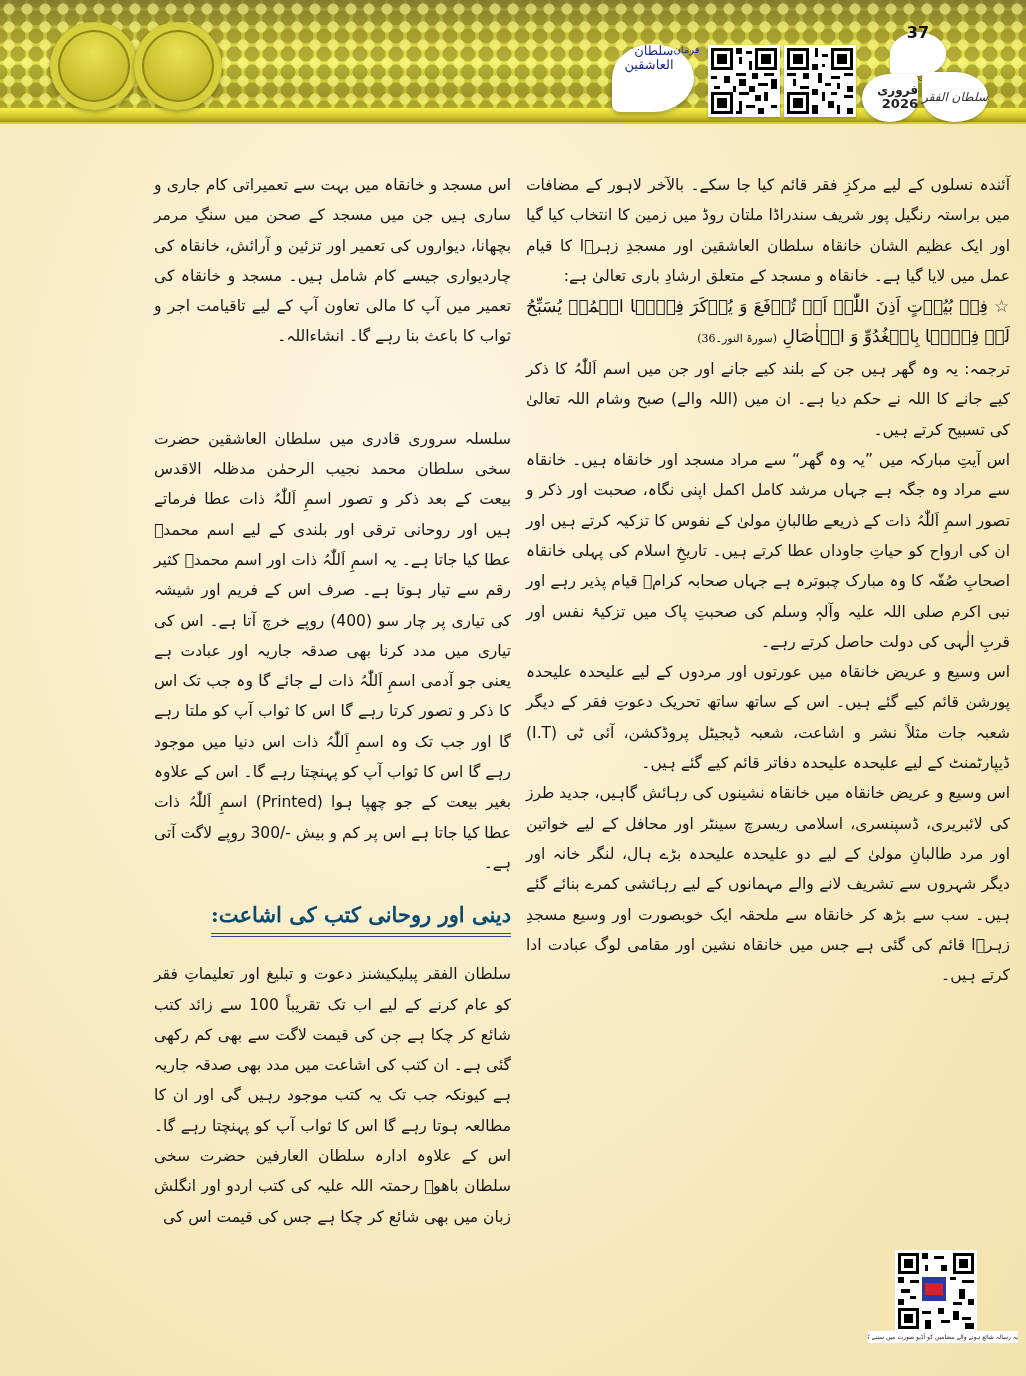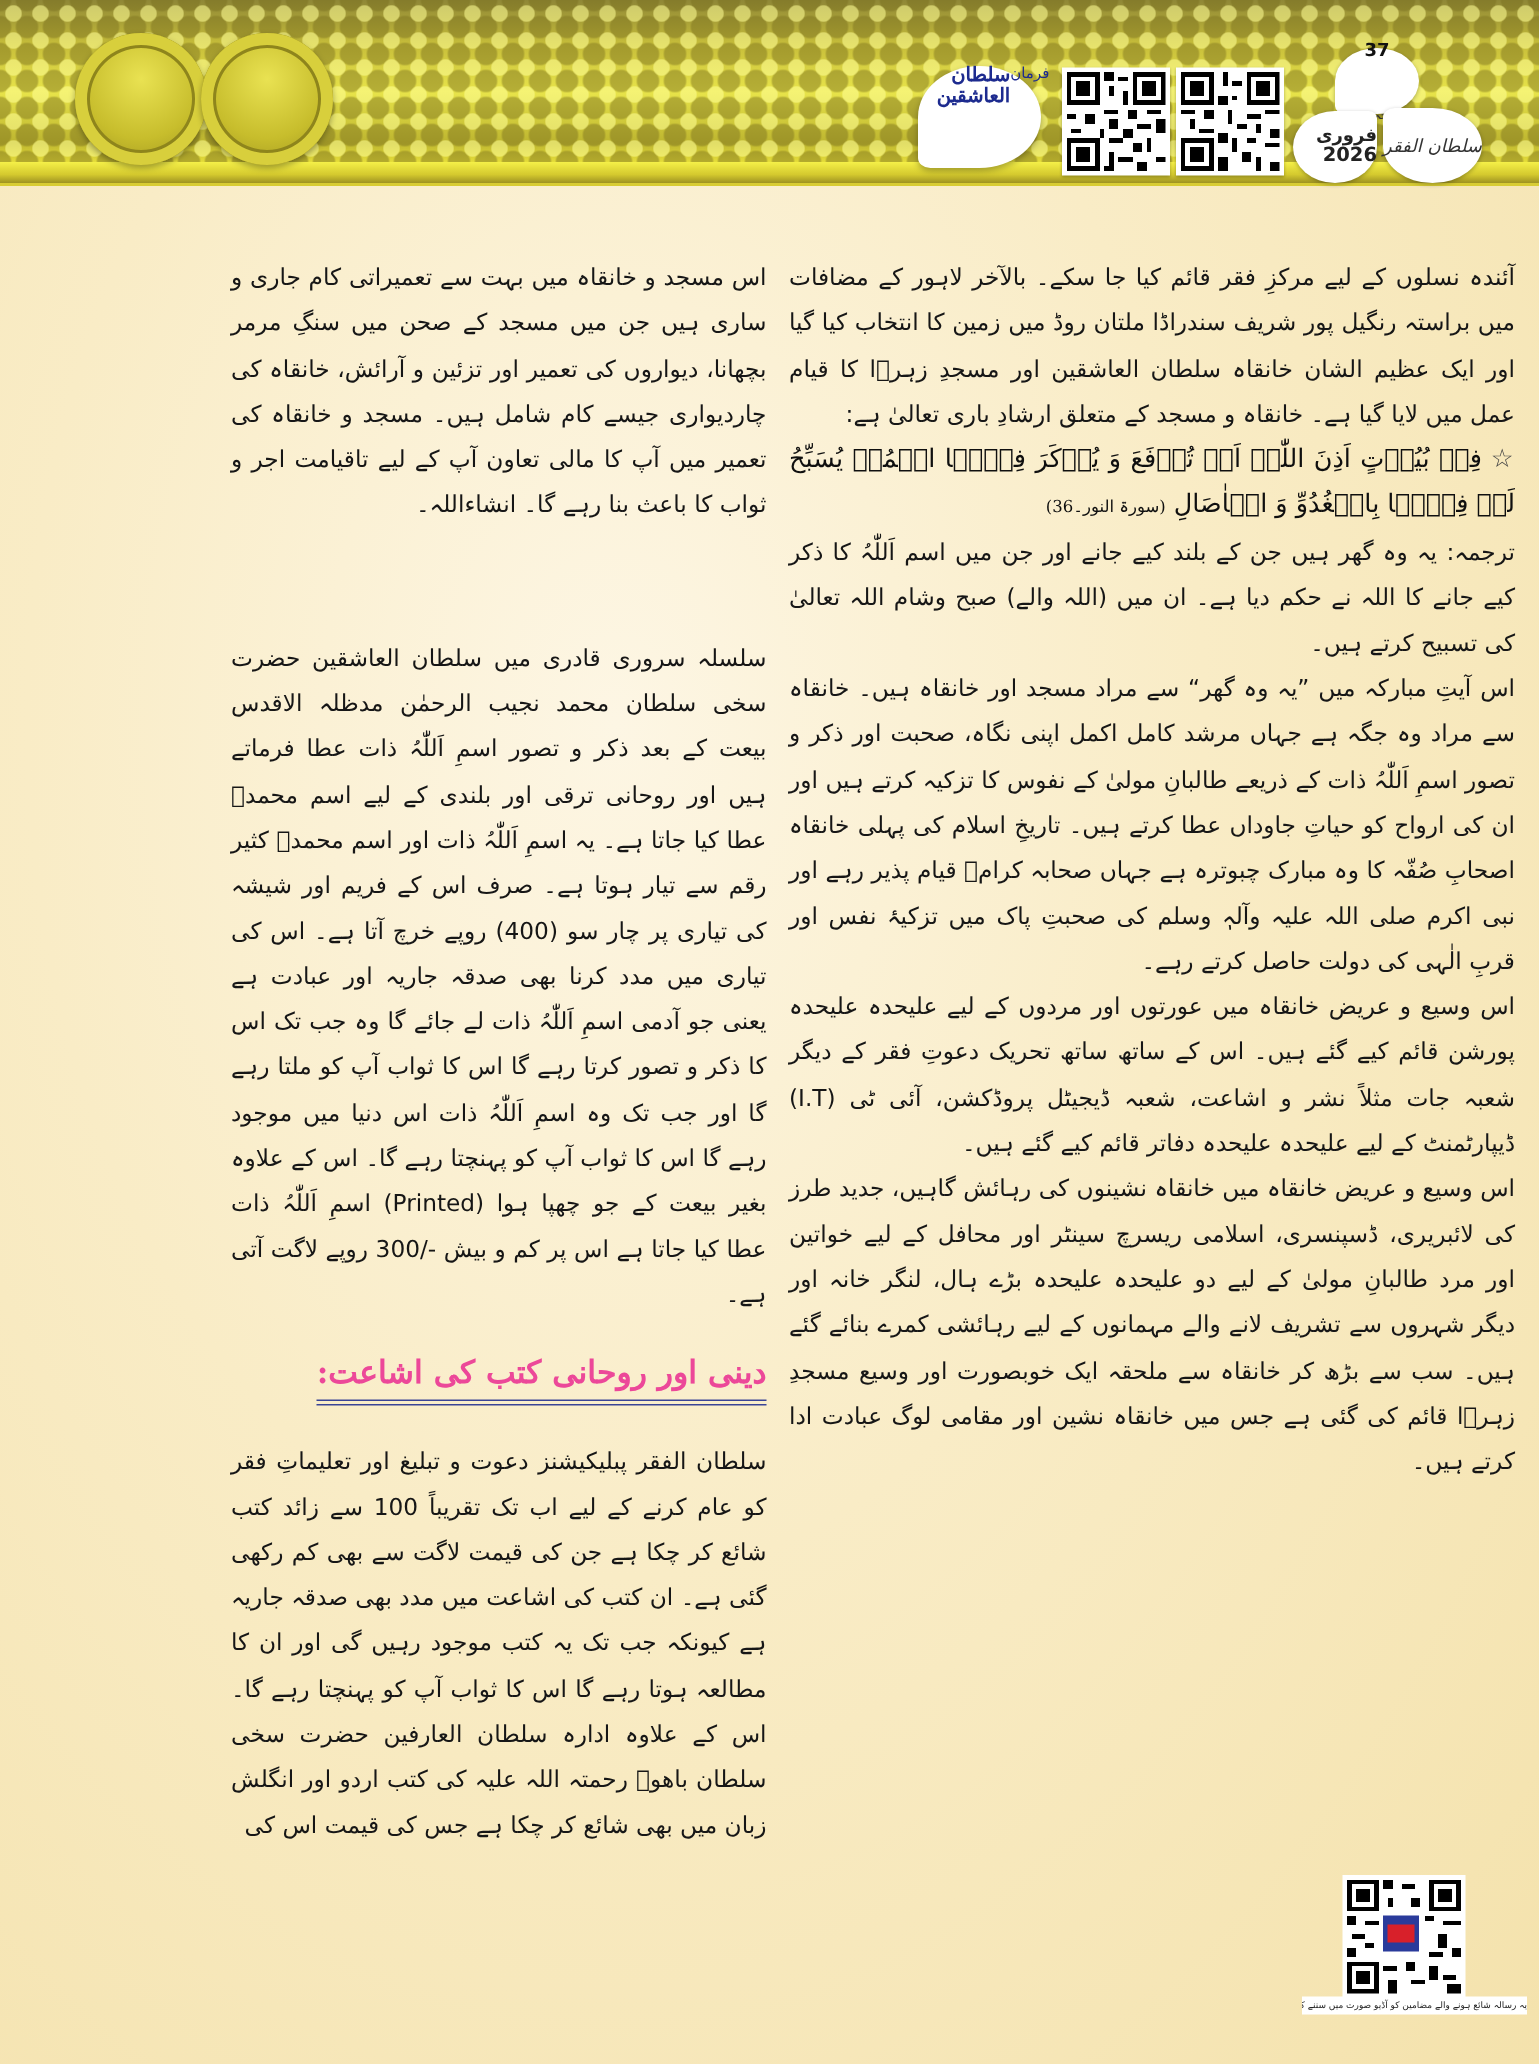--- a/index.html
+++ b/index.html
@@ -36,35 +36,35 @@
     direction: rtl; font-family: "DejaVu Serif", serif; font-size: 17px; color: #111;
   }
   .farman-bubble {
     position: absolute; left: 612px; top: 44px; width: 82px; height: 68px;
     background: #fff; border-radius: 50% 50% 50% 10%;
     box-shadow: 0 2px 4px rgba(0,0,0,0.3);
     display: flex; align-items: flex-start; justify-content: center;
     direction: rtl; color: #1d2b8f; font-family: "DejaVu Serif", serif; line-height: 1.1;
   }
   .farman-bubble .small { font-size: 10px; }
-  .farman-bubble .big { font-size: 13px; font-weight: bold; margin-left: 18px; }
+  .farman-bubble .big { font-size: 13px; font-weight: normal; margin-left: 18px; }
   .qr {
     position: absolute; top: 45px; width: 66px; height: 66px; background: #fff; padding: 3px;
     box-shadow: 0 1px 2px rgba(0,0,0,0.3);
   }
   .qr.q1 { left: 708px; } .qr.q2 { left: 784px; }
   .qr svg { width: 66px; height: 66px; display: block; }
   .page-bubble {
     position: absolute; left: 890px; top: 32px; width: 56px; height: 44px;
     background: #fff; border-radius: 50% 50% 50% 12%;
     box-shadow: 0 1px 3px rgba(0,0,0,0.3);
     display: flex; flex-direction: column; align-items: center; justify-content: center;
     line-height: 1;
   }
-  .page-bubble .num { font-size: 12px; font-weight: bold; color: #111; }
+  .page-bubble .num { font-size: 16px; font-weight: bold; color: #111; }
   .page-bubble .lbl { font-size: 8px; color: #333; direction: rtl; margin-top: 34px; }
   .date-bubble {
     position: absolute; left: 862px; top: 74px; width: 56px; height: 48px;
     background: #fff; border-radius: 50% 10% 50% 50%;
     box-shadow: 0 1px 3px rgba(0,0,0,0.3);
     display: flex; flex-direction: column; align-items: flex-end; justify-content: center;
     line-height: 1.1; font-weight: bold; color: #222;
   }
   .date-bubble .m { font-size: 12px; direction: rtl; }
   .date-bubble .y { font-size: 13px; }
@@ -88,21 +88,21 @@
     font-family: "DejaVu Serif", serif; font-size: 17px; line-height: 30px; color: #0f0f0f;
   }
   .verse .star { color: #444; margin-left: 6px; }
   .verse .ref { font-size: 11px; }
   .heading {
     display: inline-block; font-family: "DejaVu Serif", serif; font-size: 21px; line-height: 30px;
     padding-bottom: 3px; margin: 0;
   }
   .heading-wrap { text-align: right; }
   .heading.red { color: #e0161e; border-bottom: 4px double #e0161e; }
-  .heading.blue { color: #ec4899; border-bottom: 4px double #3a4496; }
+  .heading.blue { color: #0c4a6e; border-bottom: 4px double #3a4496; }
   .gap-lg { height: 50px; }
   .gap-md { height: 22px; }
 
   
   .bottom-qr {
     position: absolute; left: 895px; top: 1250px; width: 76px; height: 76px; background: #fff; padding: 3px;
   }
   .bottom-qr svg { width: 76px; height: 76px; display: block; }
   .qr-badge {
     position: absolute; left: 922px; top: 1277px; width: 24px; height: 24px;

